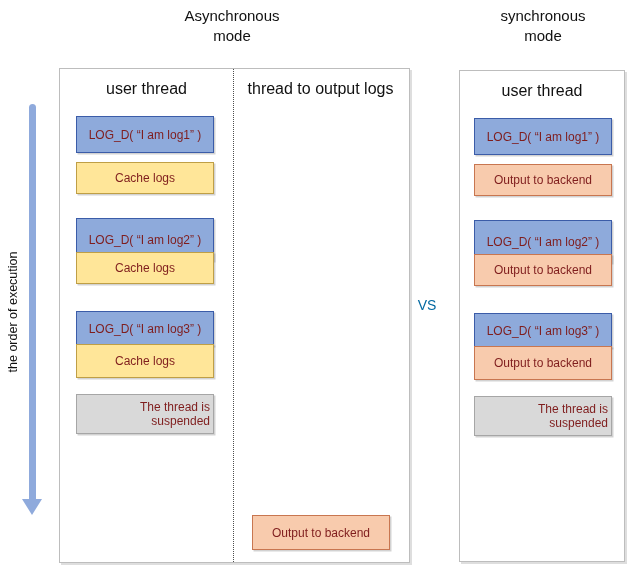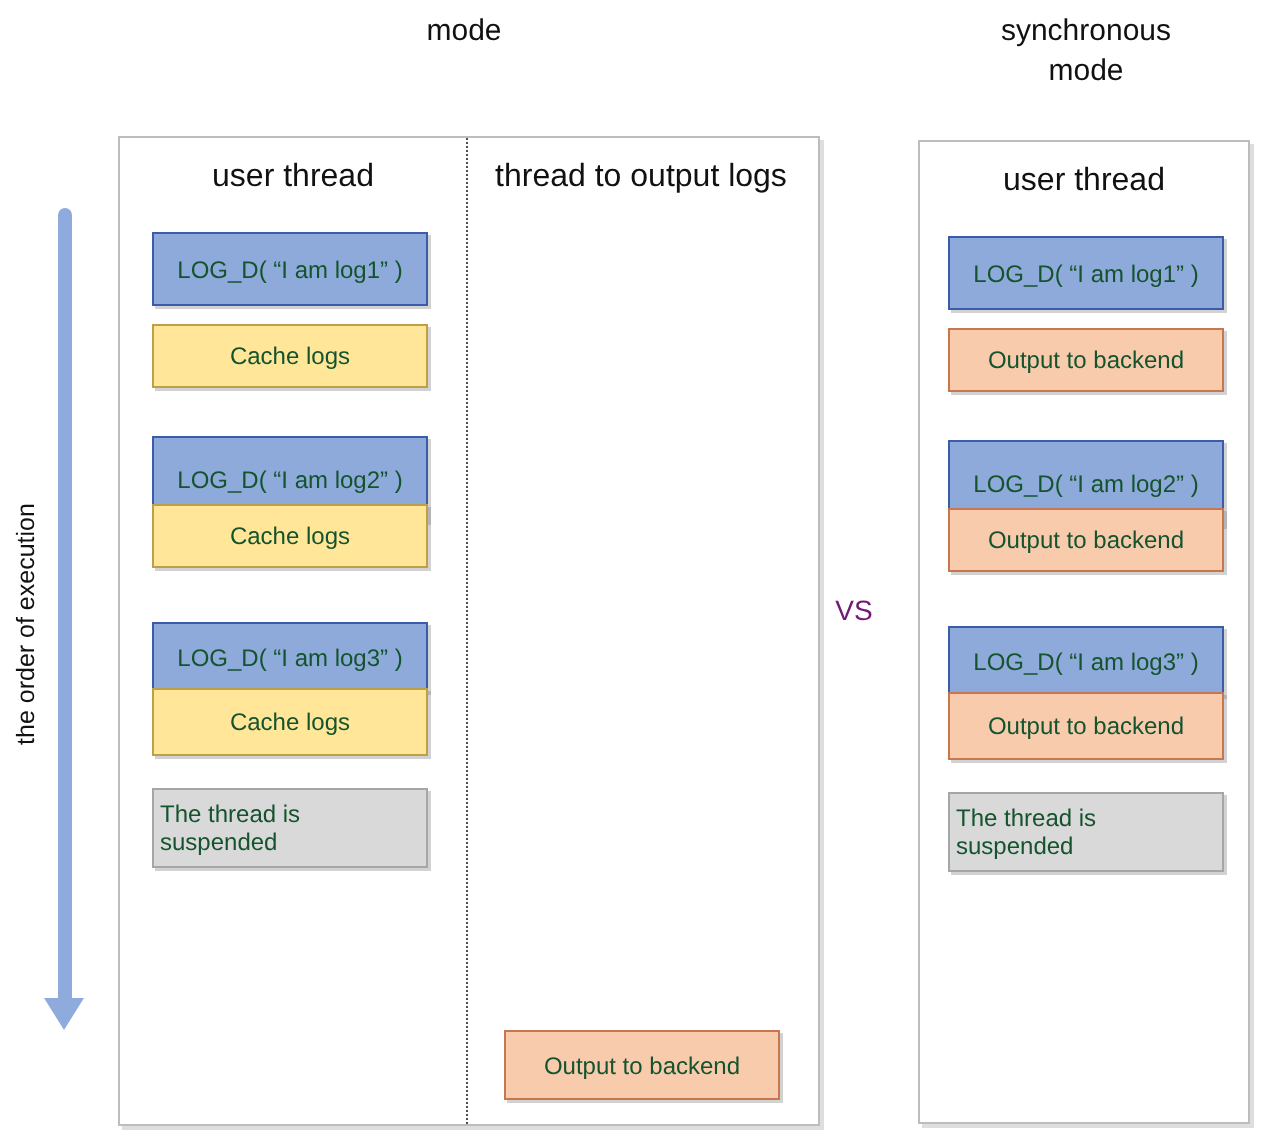--- a/index.html
+++ b/index.html
@@ -9,43 +9,43 @@
     color:#1f1f1f; overflow:hidden;
   }
   .title {
     position:absolute; top:6px; width:240px; text-align:center;
     font-size:15px; line-height:20px; color:#111;
   }
   .title-async { left:112px; }
   .title-sync  { left:423px; }
   .vs {
     position:absolute; left:410px; top:297px; width:34px; text-align:center;
-    font-size:14px; color:#701a75;
+    font-size:14px; color:#0369a1;
   }
   .panel {
     position:absolute; background:#ffffff;
     border:1px solid #BDBDBD; box-shadow:2px 2px 0 #DEDEDE;
   }
   .panel-async { left:59px; top:68px; width:351px; height:495px; }
   .panel-sync  { left:459px; top:70px; width:166px; height:492px; }
   .divider {
     position:absolute; left:173px; top:0; bottom:0; width:0;
     border-left:1px dotted #4d4d4d;
   }
   .col-header {
     position:absolute; top:11px; font-size:16px; text-align:center; color:#111;
   }
   .hdr-user-async { left:0; width:173px; }
   .hdr-output     { left:174px; width:173px; }
   .hdr-user-sync  { left:0; width:100%; }
   .box {
     position:absolute; width:138px; height:36px;
     display:flex; align-items:center; justify-content:center;
-    text-align:left; font-size:12px; line-height:14px; padding:2px 3px;
-    color:#14532d; box-shadow:1.5px 1.5px 0 rgba(125,125,125,0.35);
+    text-align:right; font-size:12px; line-height:14px; padding:2px 3px;
+    color:#7f1d1d; box-shadow:1.5px 1.5px 0 rgba(125,125,125,0.35);
   }
   .cA { left:16px; }   
   .cB { left:192px; }  
   .cS { left:14px; }   
   .r1 { top:47px;  height:37px; }
   .r2 { top:93px;  height:32px; }
   .r3 { top:137px; height:43px;margin-top:12px; }
   .r4 { top:183px; height:32px; }
   .r5 { top:242px; height:35px; }
   .r6 { top:275px; height:34px; }
@@ -71,20 +71,21 @@
     transform:rotate(-90deg); text-align:center;
     font-size:12.5px; color:#111; white-space:nowrap;
   }
 </style>
 </head>
 <body>
 
 <div class="canvas">
 
   <div class="title title-async">
+    <div>Asynchronous</div>
     <div>mode</div>
   </div>
 
   <div class="title title-sync">
     <div>synchronous</div>
     <div>mode</div>
   </div>
 
   <div class="arrow-shaft"></div>
   <div class="arrow-head"></div>

